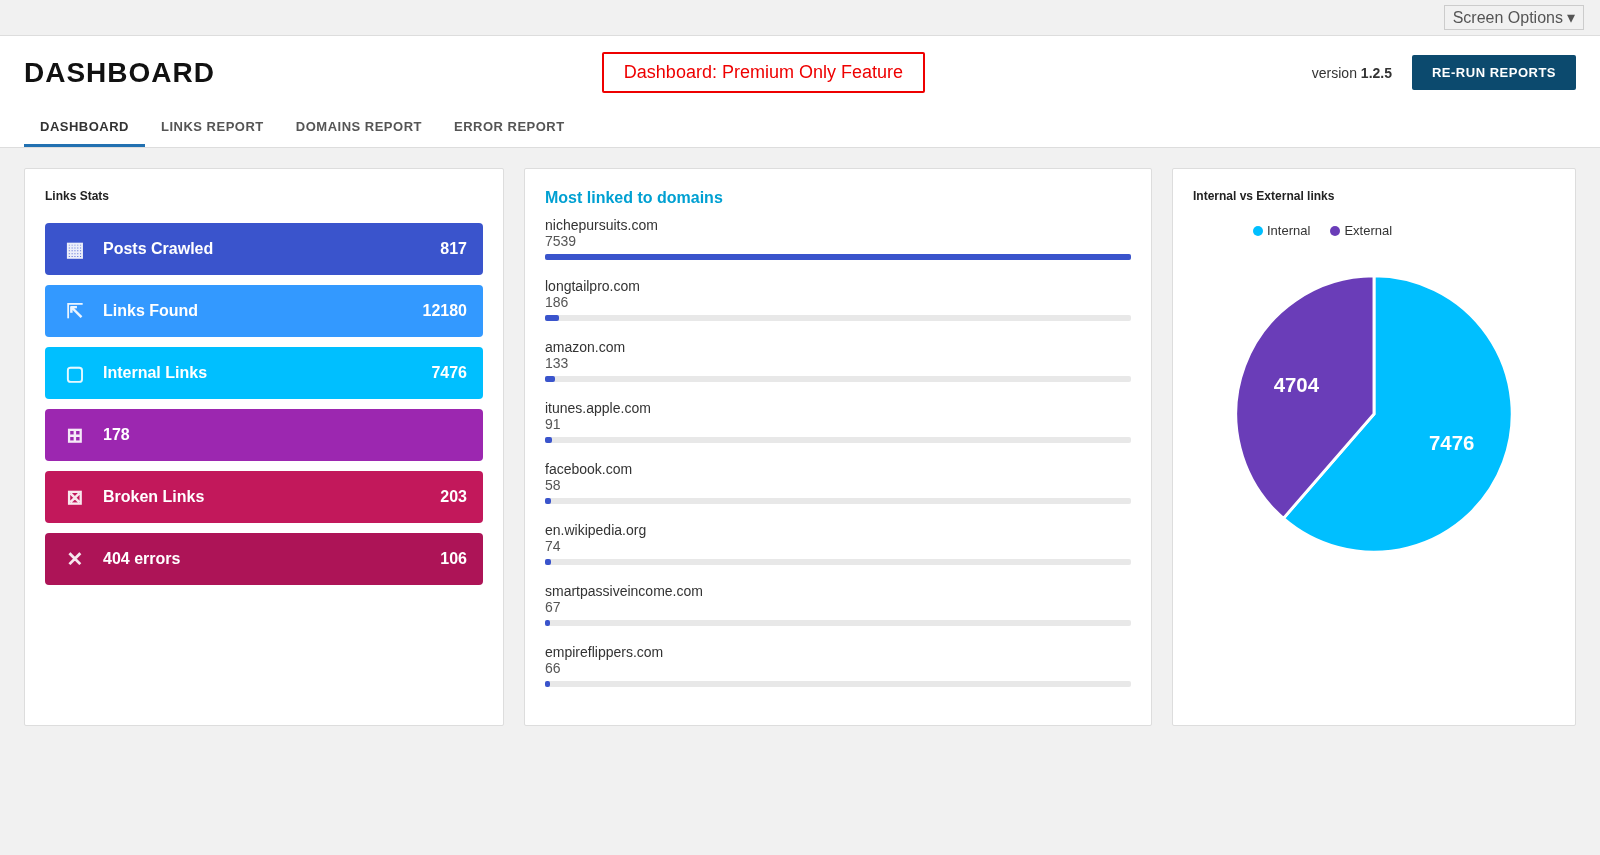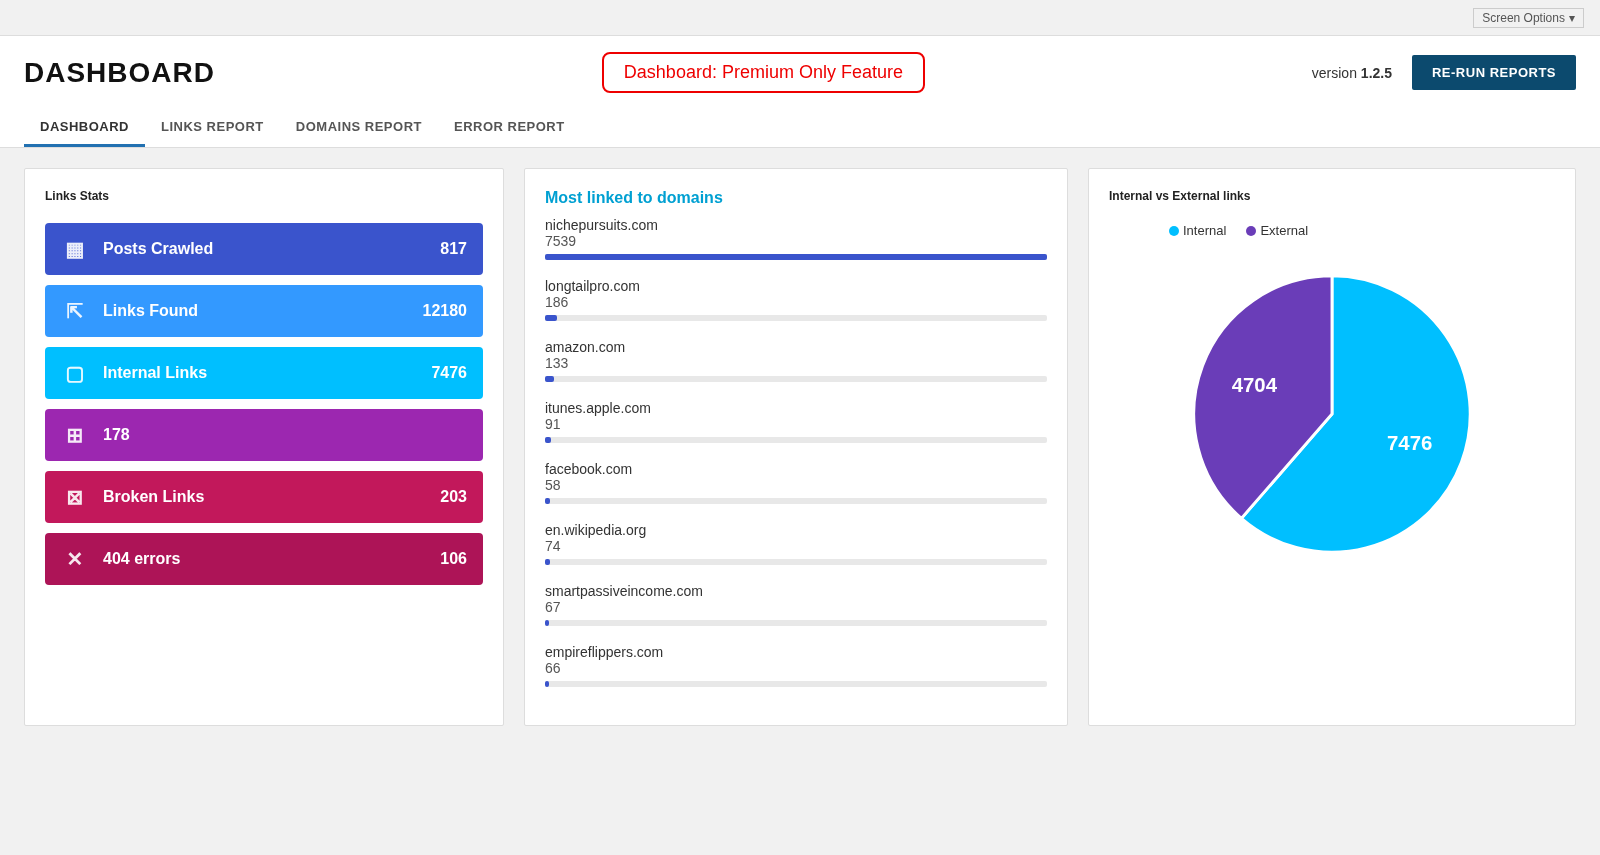--- a/index.html
+++ b/index.html
@@ -11,21 +11,21 @@
       align-items: center;
       justify-content: flex-end;
       padding: 0 16px;
       height: 36px;
       border-bottom: 1px solid #ddd;
     }
     .screen-options-btn {
       background: none;
       border: 1px solid #ccc;
       padding: 2px 8px;
-      font-size: 12px;
+      font-size: 16px;
       cursor: pointer;
       color: #555;
       display: flex;
       align-items: center;
       gap: 4px;
     }
 
     .header {
       background: #fff;
       padding: 16px 24px 0 24px;
@@ -42,21 +42,21 @@
       font-weight: 700;
       letter-spacing: 1px;
       color: #111;
     }
     .premium-badge {
       border: 2px solid #e00;
       color: #e00;
       padding: 8px 20px;
       font-size: 18px;
       font-weight: 500;
-      border-radius: 8px;
+      border-radius: 2px;
     }
 
     .nav-tabs {
       display: flex;
       gap: 0;
       align-items: flex-end;
     }
     .nav-tab {
       padding: 10px 16px;
       font-size: 13px;
@@ -86,21 +86,21 @@
       padding: 20px;
     }
     .left-panel {
       width: 480px;
       flex-shrink: 0;
     }
     .middle-panel {
       flex: 1;
     }
     .right-panel {
-      width: 488px;
+      width: 404px;
       flex-shrink: 0;
     }
 
     .panel-title {
       font-size: 12px;
       font-weight: 600;
       margin-bottom: 20px;
       color: #222;
     }
 

